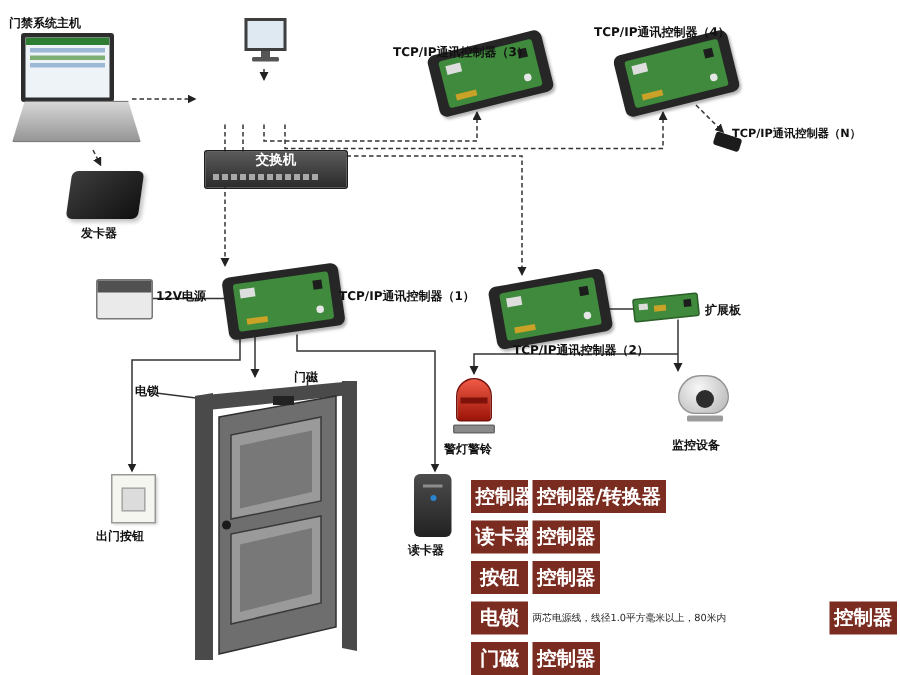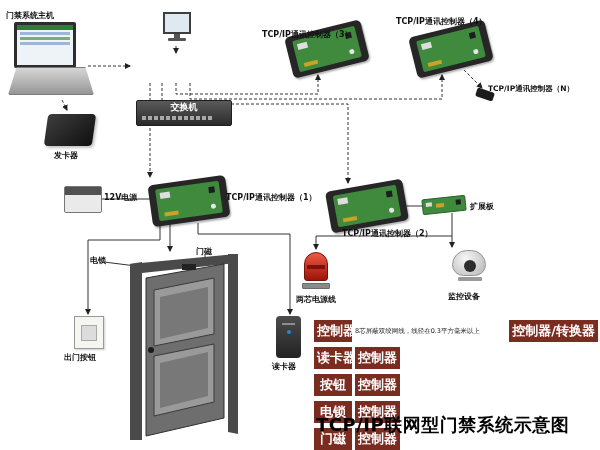--- a/index.html
+++ b/index.html
@@ -220,21 +220,21 @@
       <i class="x3"></i>
     </div>
   <div class="lbl" style="left:470px; top:201px;">扩展板</div>
 
   <div class="alarm">
     <div class="alarm-dome">
         <div class="alarm-stripe"></div>
       </div>
     <div class="alarm-base"></div>
   </div>
-  <div class="lbl" style="left:296px; top:294px;">两芯电源线</div>
+  <div class="lbl" style="left:296px; top:294px;">警灯警铃</div>
 
   <div class="camera">
     <div class="camera-dome">
         <div class="camera-lens"></div>
       </div>
     <div class="camera-base"></div>
   </div>
   <div class="lbl" style="left:448px; top:291px;">监控设备</div>
 
   <div class="lbl" style="left:90px; top:255px;">电锁</div>
@@ -262,36 +262,35 @@
 
   <div class="reader">
     <div class="reader-slot"></div>
     <div class="reader-led"></div>
   </div>
   <div class="lbl" style="left:272px; top:361px;">读卡器</div>
 
   <div class="spec-table">
     <div class="spec-row">
       <span class="spec-item">控制器</span>
-      <span class="spec-text">8芯屏蔽双绞网线，线径在0.3平方毫米以上</span>
       <span class="spec-to">控制器/转换器</span>
     </div>
     <div class="spec-row">
       <span class="spec-item">读卡器</span>
       <span class="spec-to">控制器</span>
     </div>
     <div class="spec-row">
       <span class="spec-item">按钮</span>
       <span class="spec-to">控制器</span>
     </div>
     <div class="spec-row">
       <span class="spec-item">电锁</span>
+      <span class="spec-text">两芯电源线，线径1.0平方毫米以上，80米内</span>
       <span class="spec-to">控制器</span>
     </div>
     <div class="spec-row">
       <span class="spec-item">门磁</span>
       <span class="spec-to">控制器</span>
     </div>
   </div>
 
-  <div class="diagram-title">TCP/IP联网型门禁系统示意图</div>
 
 </div>
 
 </body></html>

